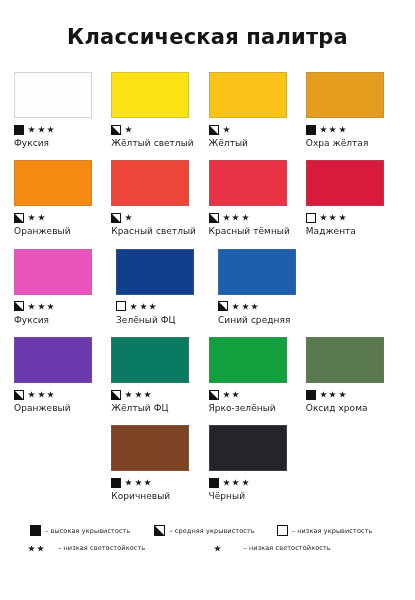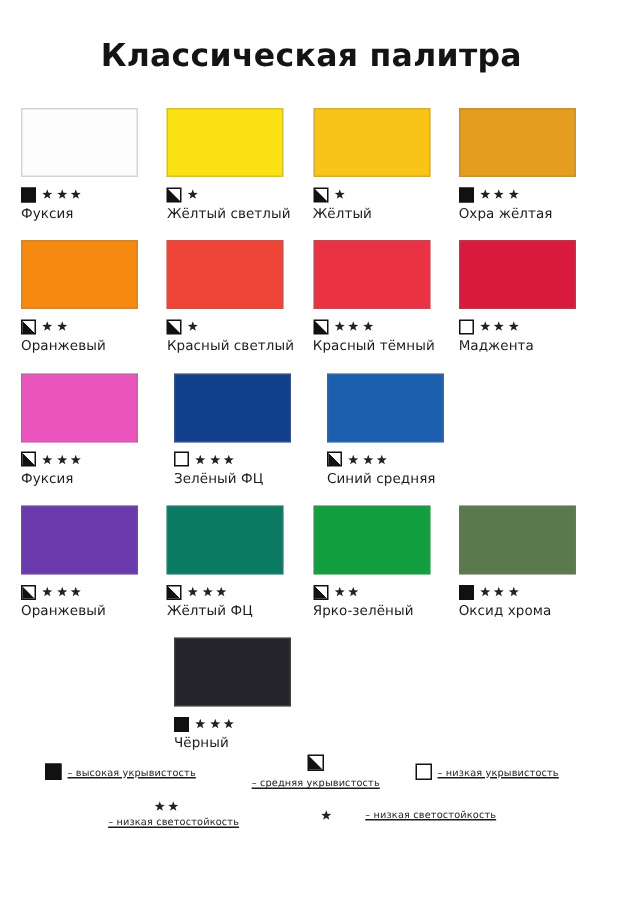--- a/index.html
+++ b/index.html
@@ -109,37 +109,36 @@
     letter-spacing: 0.05px;
   }
 
   .legend {
     position: absolute;
     left: 0;
     right: 10px;
     bottom: 40px;
     padding: 0 16px;
     box-sizing: border-box;
-    text-decoration: underline;
   }
   .legend-row {
     display: flex;
     flex-direction: row;
     align-items: center;
     margin-bottom: 8px;
   }
   .legend-item {
     flex: 1 1 0;
     display: flex;
     align-items: center;
     gap: 4px;
     justify-content: flex-start;
   }
   .legend-item.c1 { padding-left: 14px; }
-  .legend-item.c2 { padding-left: 12px; flex-direction: column; }
+  .legend-item.c2 { padding-left: 12px; }
   .legend-item.c3 { padding-left: 10px; }
   .legend-text {
     font-size: 6.5px;
     color: #232323;
     white-space: nowrap;
     letter-spacing: 0.1px;
   }
   .legend-stars {
     display: flex;
     gap: 3px;
@@ -500,20 +499,44 @@
                 </svg>
               </span>
             </span>
           </div>
           <div class="name">Оксид хрома</div>
         </div>
       </div>
       <div class="row">
         <div class="cell empty"></div>
         <div class="cell">
+          <div class="swatch" title="Коричневый" style="background: rgb(124, 68, 37);"></div>
+          <div class="meta">
+            <span class="opacity-box high"></span>
+            <span class="stars">
+              <span class="star">
+                <svg viewBox="0 0 10 10" width="7" height="7">
+                  <path d="M5 0.2 L6.2 3.6 L9.8 3.7 L6.9 5.9 L8 9.4 L5 7.3 L2 9.4 L3.1 5.9 L0.2 3.7 L3.8 3.6 Z" fill="#222222"></path>
+                </svg>
+              </span>
+              <span class="star">
+                <svg viewBox="0 0 10 10" width="7" height="7">
+                  <path d="M5 0.2 L6.2 3.6 L9.8 3.7 L6.9 5.9 L8 9.4 L5 7.3 L2 9.4 L3.1 5.9 L0.2 3.7 L3.8 3.6 Z" fill="#222222"></path>
+                </svg>
+              </span>
+              <span class="star">
+                <svg viewBox="0 0 10 10" width="7" height="7">
+                  <path d="M5 0.2 L6.2 3.6 L9.8 3.7 L6.9 5.9 L8 9.4 L5 7.3 L2 9.4 L3.1 5.9 L0.2 3.7 L3.8 3.6 Z" fill="#222222"></path>
+                </svg>
+              </span>
+            </span>
+          </div>
+          <div class="name">Коричневый</div>
+        </div>
+        <div class="cell">
           <div class="swatch" title="Чёрный" style="background: rgb(37, 36, 43);"></div>
           <div class="meta">
             <span class="opacity-box high"></span>
             <span class="stars">
               <span class="star">
                 <svg viewBox="0 0 10 10" width="7" height="7">
                   <path d="M5 0.2 L6.2 3.6 L9.8 3.7 L6.9 5.9 L8 9.4 L5 7.3 L2 9.4 L3.1 5.9 L0.2 3.7 L3.8 3.6 Z" fill="#222222"></path>
                 </svg>
               </span>
               <span class="star">

